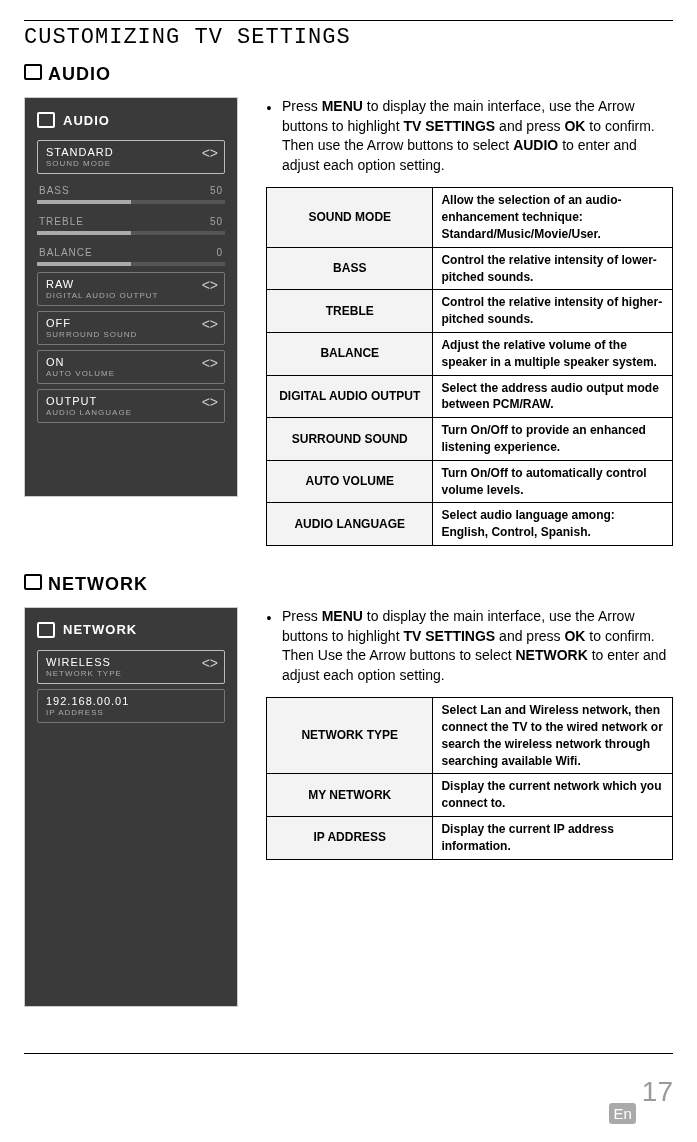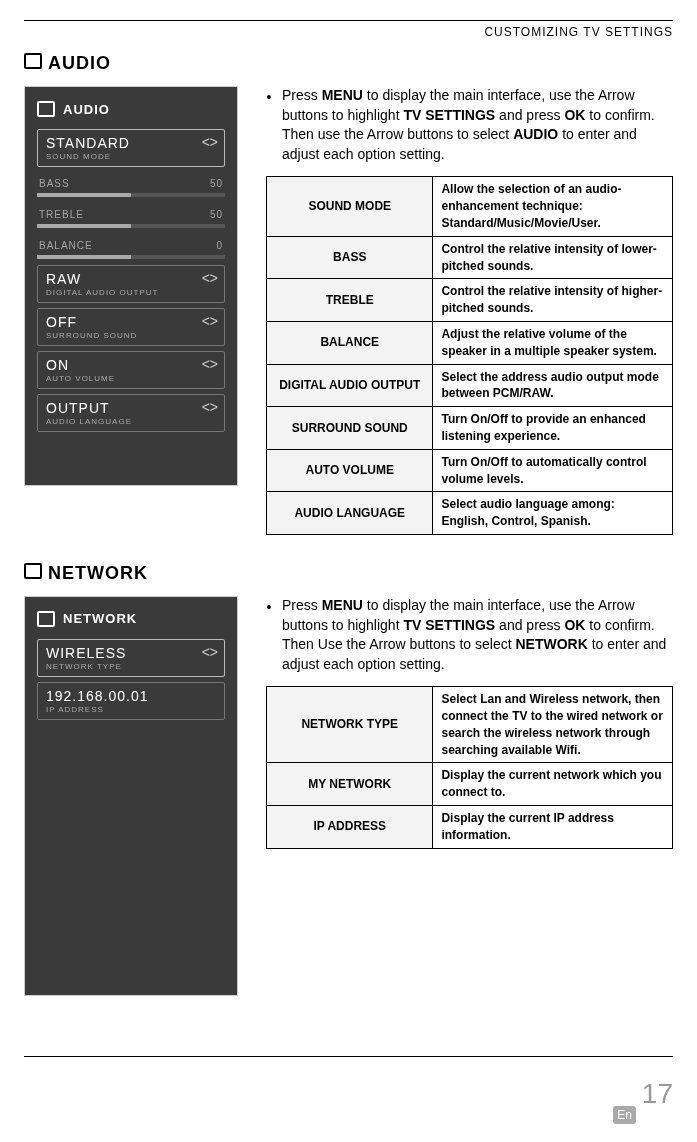--- a/index.html
+++ b/index.html
@@ -2,46 +2,46 @@
 <html><head>
 <meta charset="utf-8">
 <style>
 :root{
   --page-w:697px;
   --page-h:1142px;
 }
 body{margin:0;font-family:Arial,Helvetica,sans-serif;color:#000;background:#fff;}
 .page{width:var(--page-w);min-height:var(--page-h);padding:20px 24px 10px;box-sizing:border-box;position:relative;}
 .hr{border:none;border-top:1px solid #000;margin:0;}
-.top-title{font-size:12px;letter-spacing:1px;text-align:right;padding:4px 0 6px;}
+.top-title{font-size:22px;letter-spacing:1px;padding:4px 0 6px;font-family:Liberation Mono, monospace;}
 .sec-icon{display:inline-block;width:14px;height:12px;border:2px solid #000;border-radius:2px;vertical-align:baseline;margin-right:6px;}
 .sec-title{font-size:18px;font-weight:bold;letter-spacing:1px;margin:8px 0 12px;}
 .two-col{display:flex;gap:28px;align-items:flex-start;margin-bottom:28px;}
 .shot{width:214px;flex:none;background:#3a3a3a;color:#ddd;padding:14px 12px 24px;box-sizing:border-box;border:1px solid #ccc;min-height:400px;}
 .shot-hdr{display:flex;align-items:center;gap:8px;margin-bottom:12px;}
 .shot-hdr .icon{width:14px;height:12px;border:2px solid #fff;border-radius:2px;}
 .shot-hdr .ttl{font-weight:bold;letter-spacing:1px;color:#fff;font-size:13px;}
 .item{border:1px solid #777;border-radius:2px;padding:5px 8px;margin-bottom:5px;position:relative;}
-.item .val{color:#fff;font-size:14px;letter-spacing:1px;}
+.item .val{color:#fff;font-size:11px;letter-spacing:1px;}
 .item .lbl{color:#aaa;font-size:8px;letter-spacing:1px;margin-top:1px;}
 .item .arrows{position:absolute;right:8px;top:4px;color:#ccc;font-size:14px;letter-spacing:-2px;}
 .item.selected{border-color:#bbb;}
 .slider-row{display:flex;justify-content:space-between;color:#a5a5a5;font-size:10px;letter-spacing:1px;padding:6px 2px 2px;}
 .bar{height:4px;background:#555;margin:2px 0 6px;position:relative;}
 .bar .fill{position:absolute;left:0;top:0;bottom:0;background:#aaa;}
 .desc{font-size:14px;line-height:1.4;}
 .desc .bullet{display:flex;gap:10px;margin-bottom:12px;}
 .bullet .dot{flex:none;width:6px;text-align:center;margin-top:2px;}
 table.spec{border-collapse:collapse;width:100%;font-size:12px;}
 table.spec td{border:1px solid #000;padding:4px 8px;vertical-align:middle;font-weight:bold;}
 table.spec td:first-child{width:41%;text-align:center;font-weight:bold;background:#f3f3f3;}
 .footer{position:absolute;bottom:18px;left:24px;right:24px;}
 .footer-line{border-top:1px solid #000;margin-bottom:6px;}
 .pagenum{font-size:28px;color:#9a9a9a;text-align:right;display:flex;align-items:center;justify-content:flex-end;gap:6px;}
-.en-badge{font-size:12px;background:#aaa;color:#fff;border-radius:3px;padding:2px 4px;margin-top:43px;}
+.en-badge{font-size:15px;background:#aaa;color:#fff;border-radius:3px;padding:2px 4px;margin-top:43px;}
 </style>
 </head>
 <body>
 
 <div class="page">
 
   <hr class="hr">
   <div class="top-title">CUSTOMIZING TV SETTINGS</div>
 
   <div class="sec-title">

